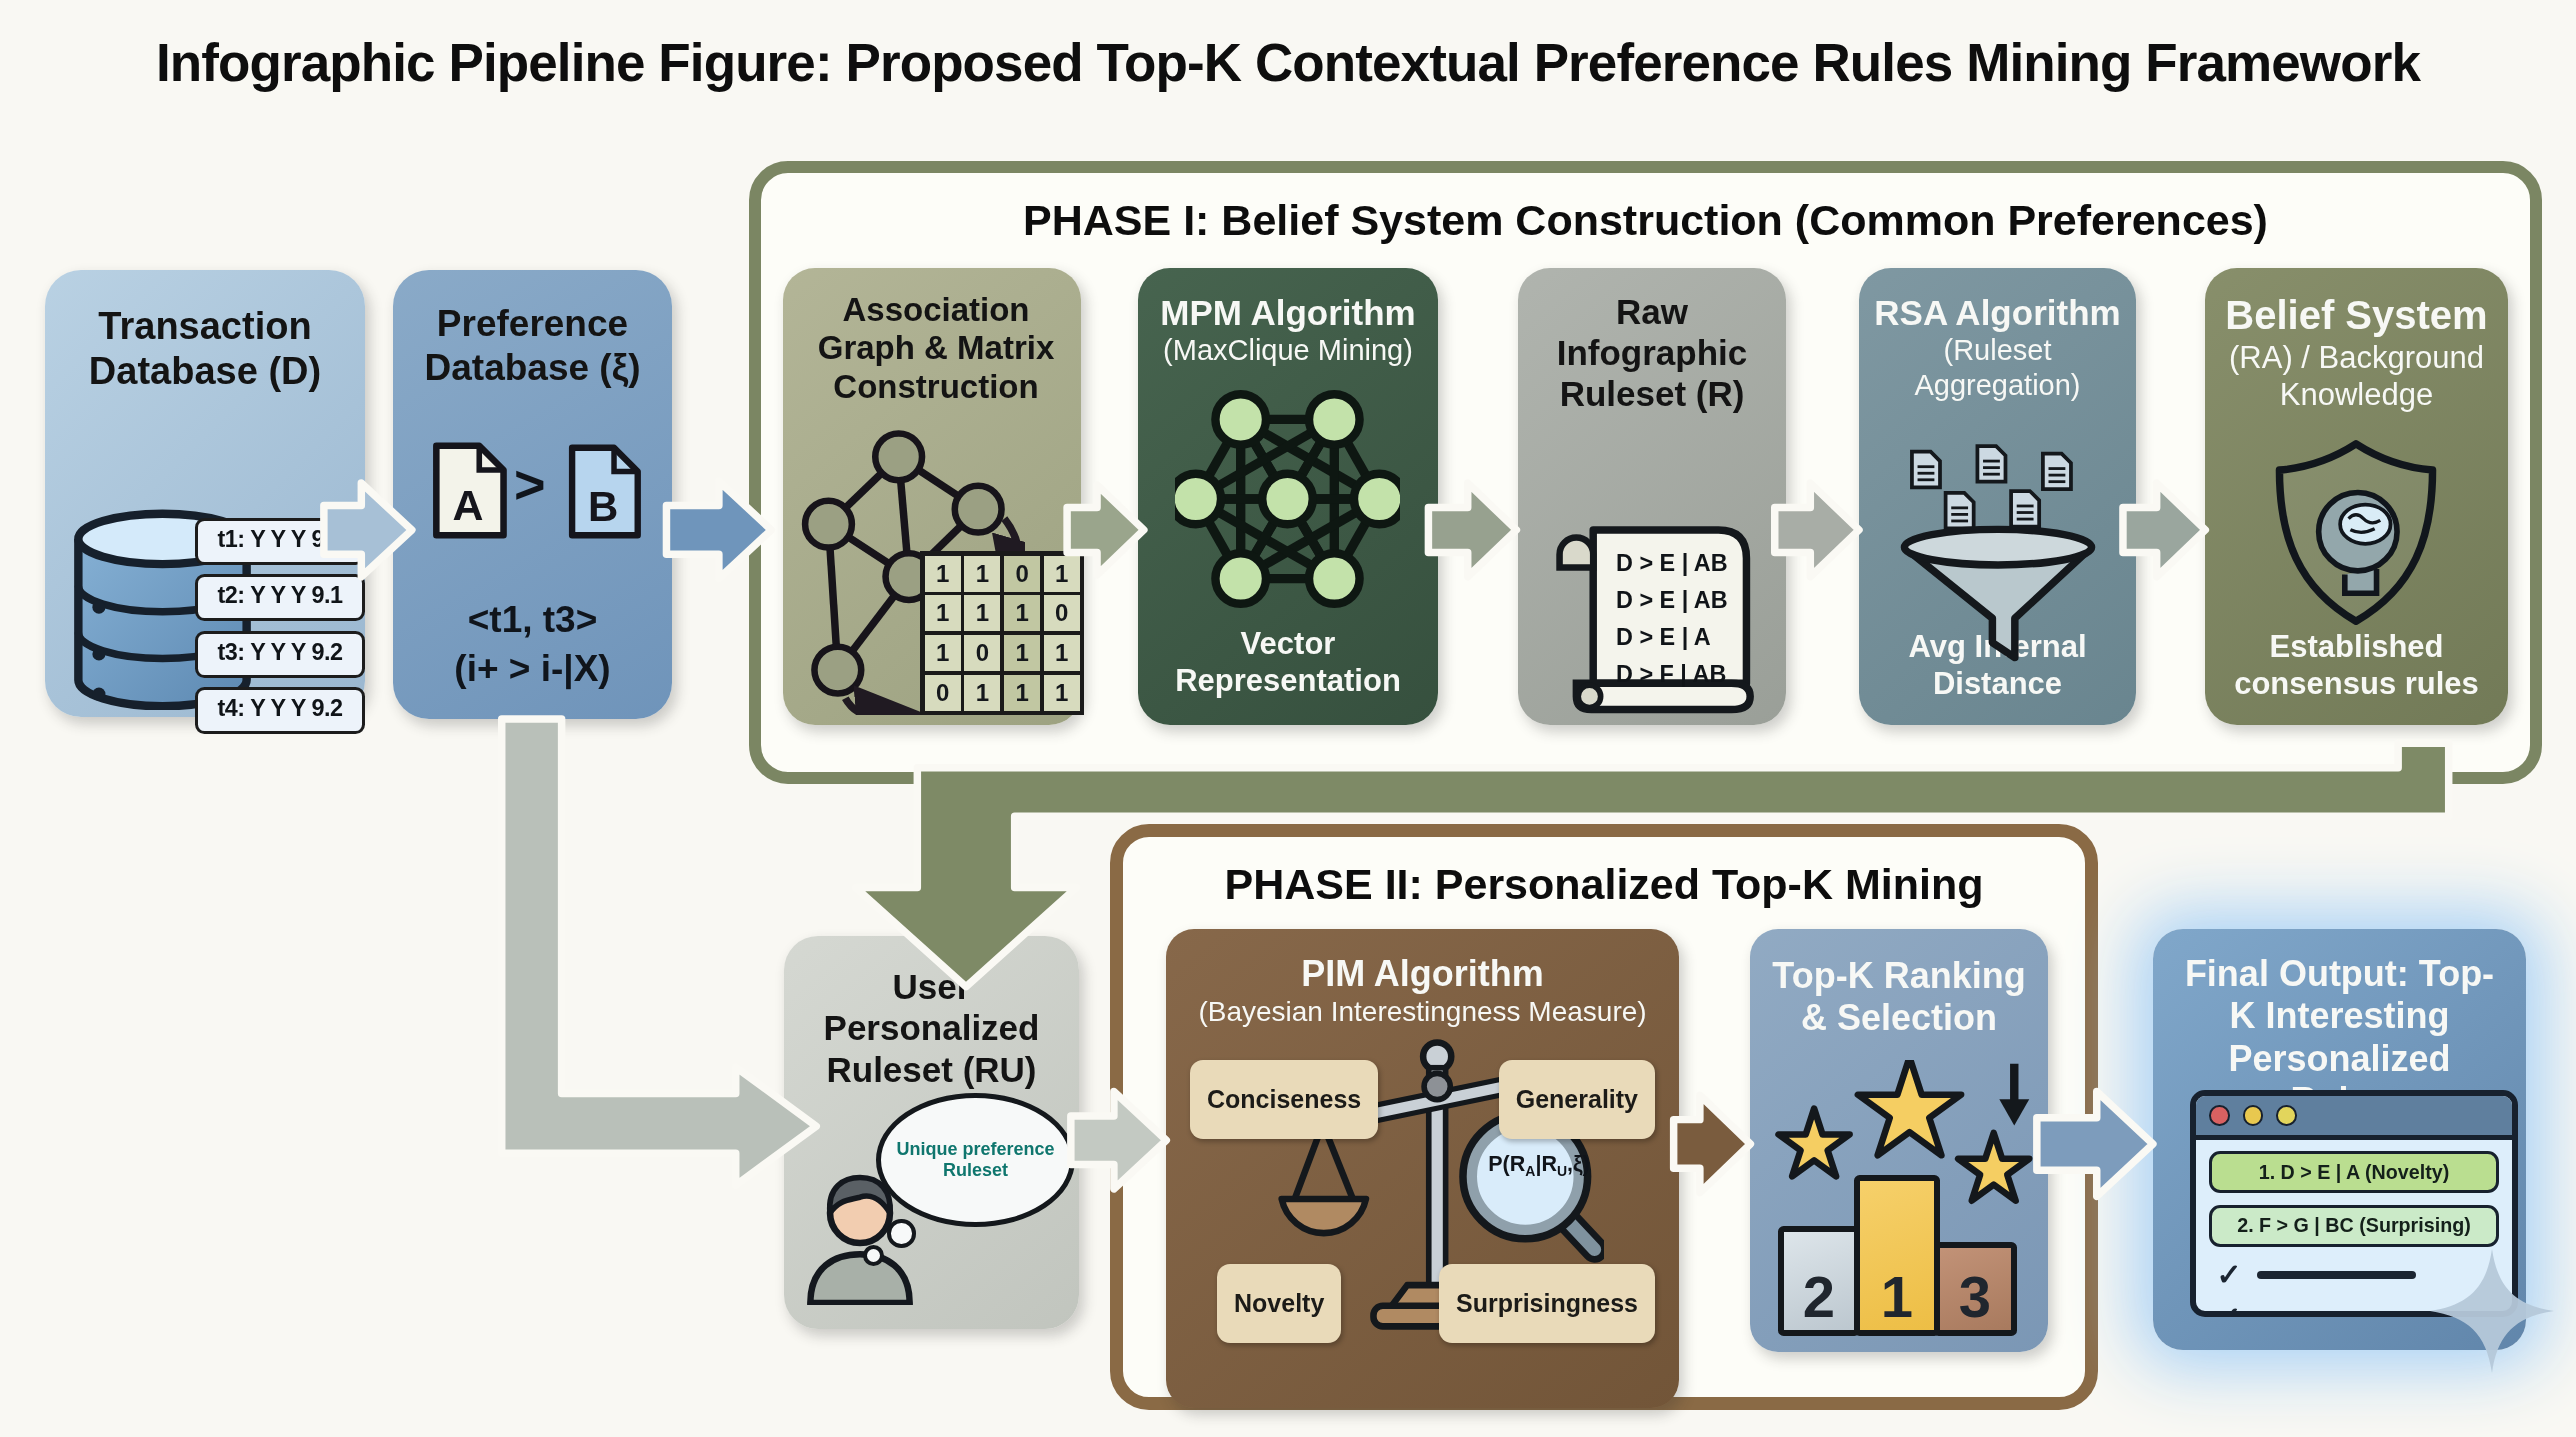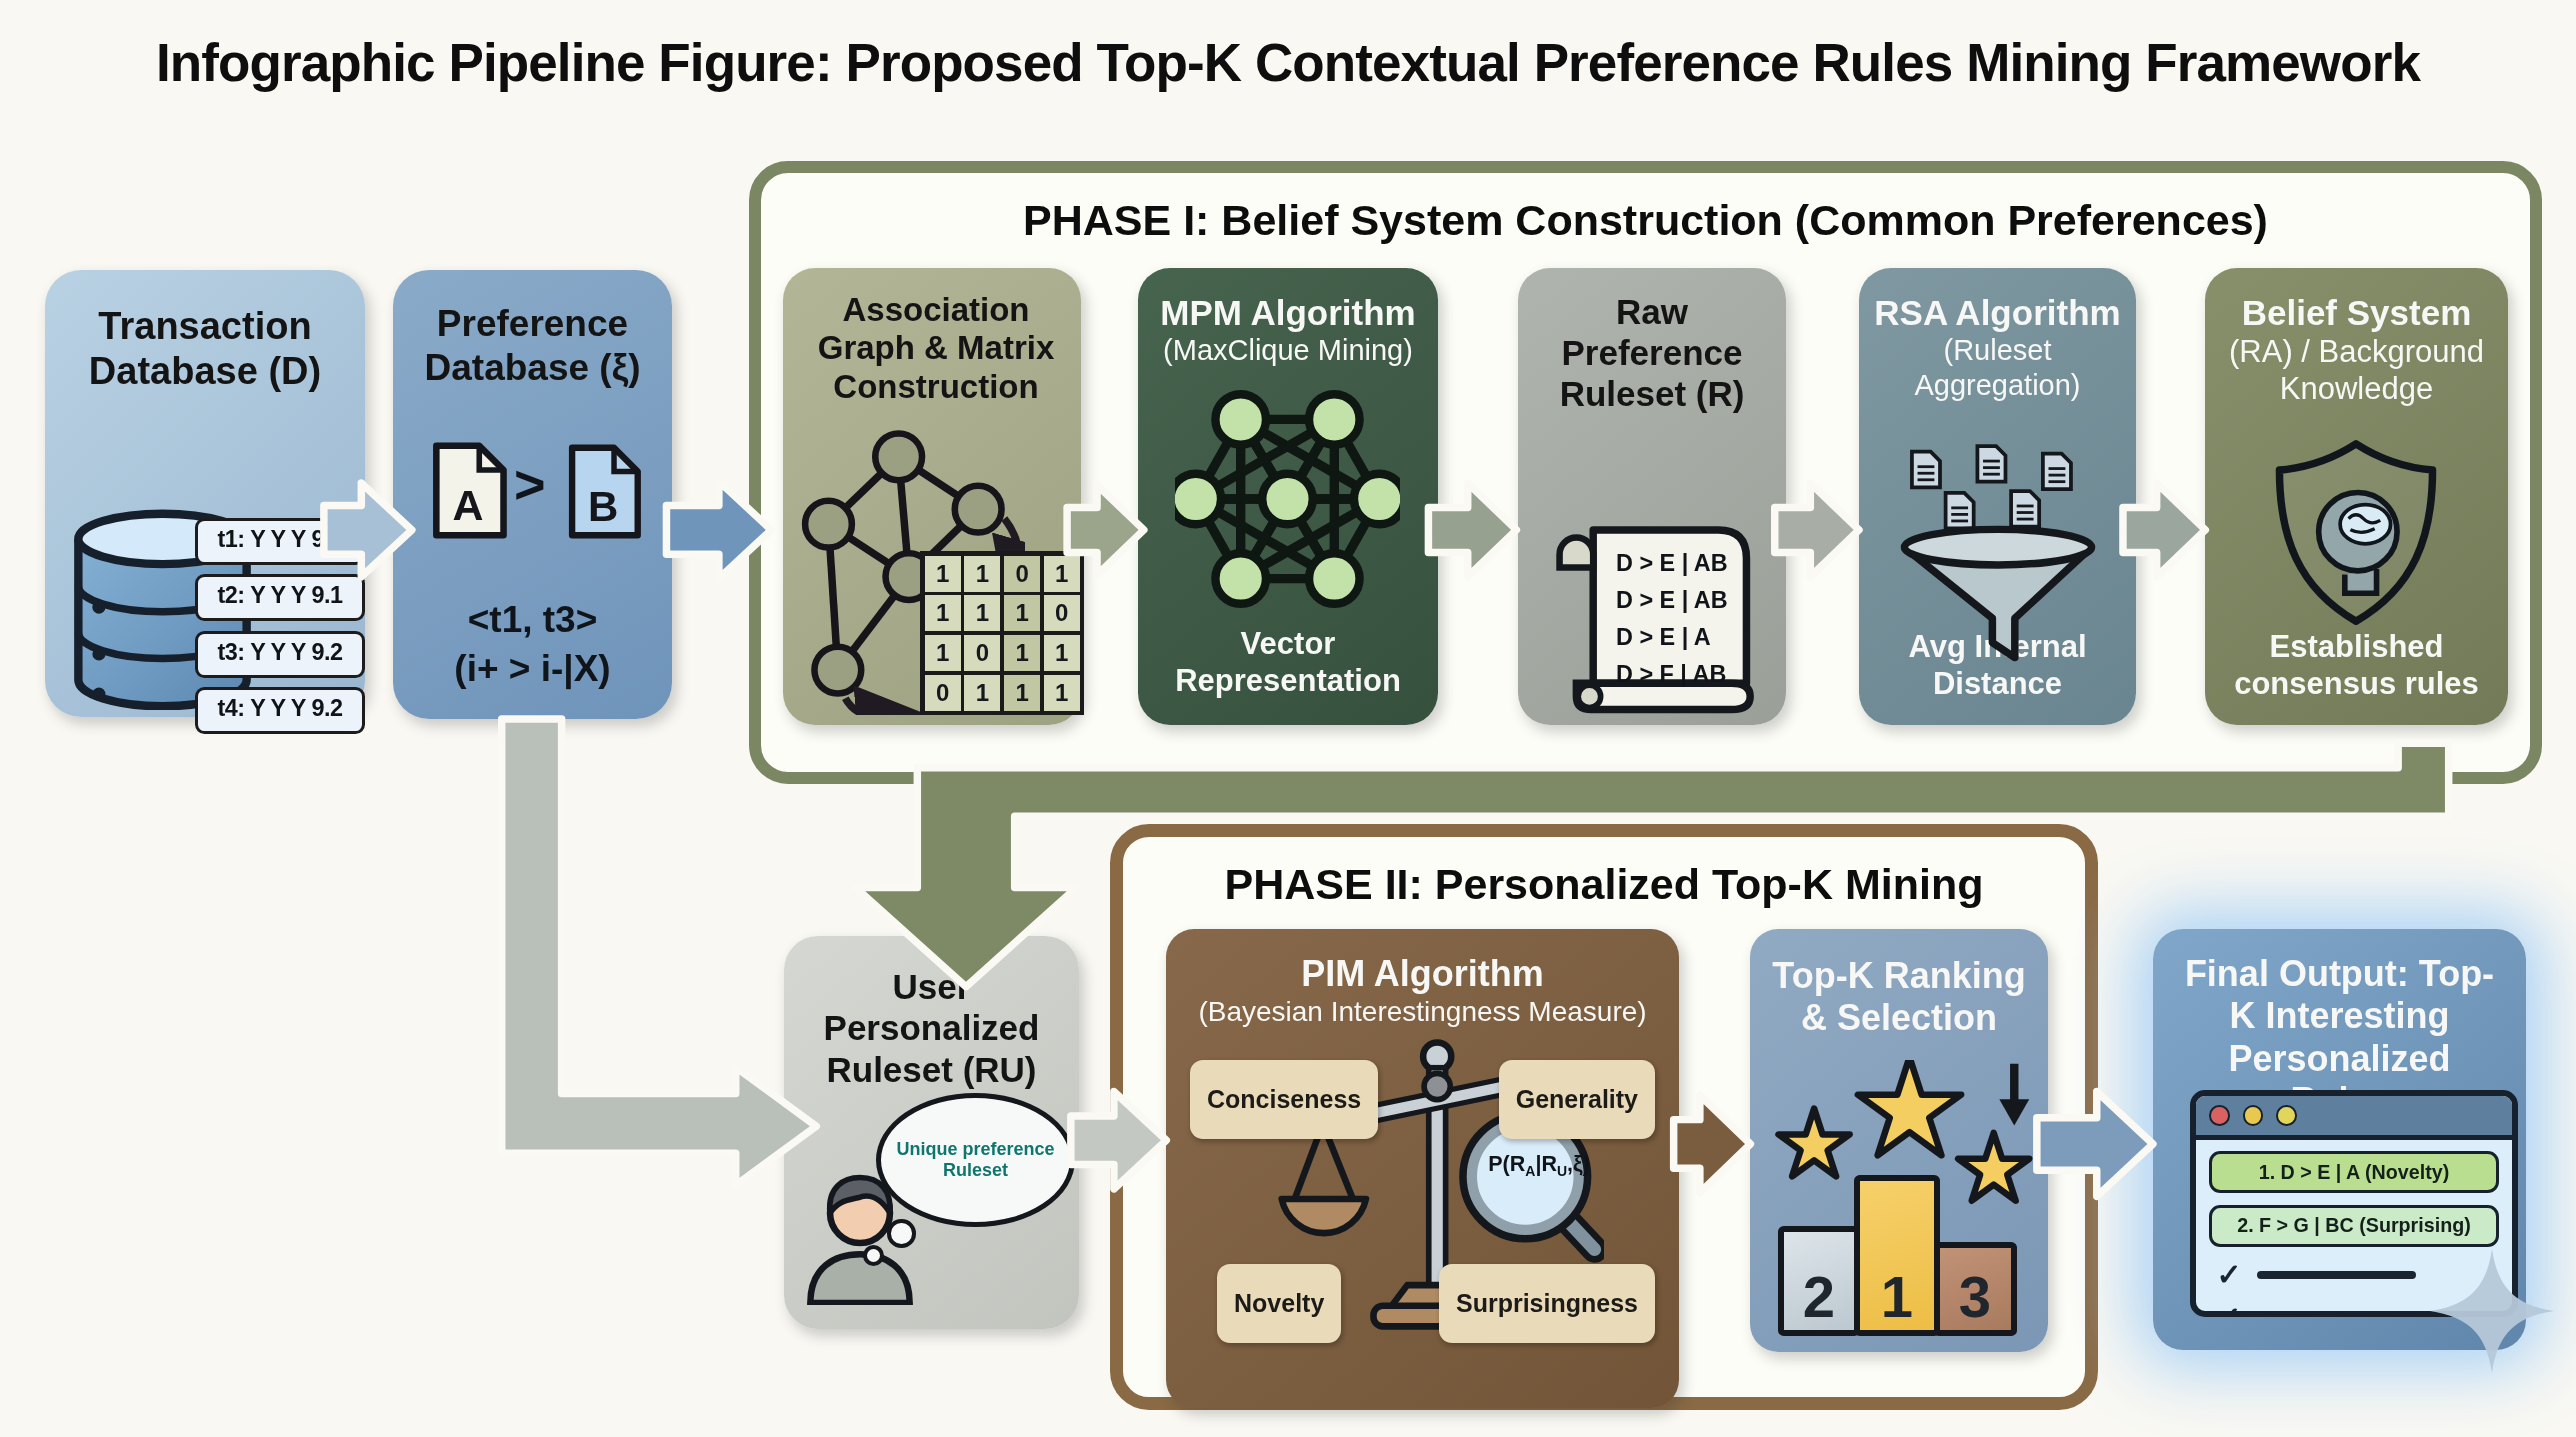--- a/index.html
+++ b/index.html
@@ -212,21 +212,21 @@
           <circle cx="170" cy="210" r="27"></circle>
         <circle cx="70" cy="210" r="27"></circle>
           <circle cx="22" cy="125" r="27"></circle>
         <circle cx="120" cy="125" r="27"></circle>
       </g>
     </svg>
     <div class="caption light" style="bottom:26px;font-weight:700;">Vector Representation</div>
   </div>
 
   <div class="box raw-box">
-    <div class="box-title small-title" style="font-size:35px;padding-left:28px;padding-right:28px;">Raw Preference Ruleset (R)</div>
+    <div class="box-title small-title" style="font-size:35px;padding-left:28px;padding-right:28px;">Raw Infographic Ruleset (R)</div>
     <svg class="icon-svg" style="left:20.6px;top:249px;" width="228" height="200" viewBox="0 0 244 214">
       <path d="M58 14 H192 Q222 14 222 44 V178 H58 Z" fill="#f4f4ec" stroke="#14181c" stroke-width="8" stroke-linejoin="round"></path>
       <path d="M22 40 A 18 18 0 0 1 58 40 V54 H22 Z" fill="#d9d9cb" stroke="#14181c" stroke-width="7"></path>
       <path d="M40 178 H206 Q226 178 226 192 Q226 206 206 206 H56 Q40 206 40 192 Z" fill="#f4f4ec" stroke="#14181c" stroke-width="8"></path>
       <circle cx="54" cy="192" r="12" fill="#d9d9cb" stroke="#14181c" stroke-width="6"></circle>
     </svg>
     <div class="rules-list">
         <div class="rule-line">D &gt; E | AB</div>
         <div class="rule-line">D &gt; E | AB</div>
         <div class="rule-line">D &gt; E | A</div>
@@ -270,21 +270,21 @@
             <line x1="8" y1="32" x2="26" y2="32" stroke="#14181c" stroke-width="3"></line>
         </g>
       </g>
       <path d="M26 112 L222 112 L142 186 L142 228 L118 212 L118 186 Z" fill="#b9c8cd" stroke="#14181c" stroke-width="8" stroke-linejoin="round"></path>
       <ellipse cx="124" cy="110" rx="100" ry="19" fill="#cdd8dc" stroke="#14181c" stroke-width="8"></ellipse>
     </svg>
     <div class="caption light" style="bottom:22.5px;font-weight:700;padding:0 37px;">Avg Internal Distance</div>
   </div>
 
   <div class="box belief-box">
-    <div class="box-title mpm-title light" style="font-size:35px;">Belief System</div>
+    <div class="box-title mpm-title light" style="font-size:40px;">Belief System</div>
     <div class="box-sub light" style="font-size:31px;padding:0 15px;">(RA) / Background Knowledge</div>
     <svg class="icon-svg" style="left:67px;top:170px;" width="168" height="191" viewBox="0 0 180 204">
       <path d="M90 6 C 118 24 146 32 172 34 C 172 106 152 160 90 196 C 28 160 8 106 8 34 C 34 32 62 24 90 6 Z" fill="rgba(255,255,255,0.06)" stroke="#11161c" stroke-width="8" stroke-linejoin="round"></path>
       <path d="M78 146 V166 H112 V140" fill="#93a7ab" stroke="#11161c" stroke-width="6"></path>
       <circle cx="92" cy="100" r="42" fill="#93a7ab" stroke="#11161c" stroke-width="6"></circle>
       <ellipse cx="100" cy="92" rx="27" ry="21" fill="#d9ecf6" stroke="#11161c" stroke-width="4"></ellipse>
       <path d="M82 86 Q 90 78 98 86 T 116 88" fill="none" stroke="#11161c" stroke-width="3.5"></path>
       <path d="M84 98 Q 96 104 110 97" fill="none" stroke="#11161c" stroke-width="3.5"></path>
     </svg>
     <div class="caption light" style="bottom:22.5px;font-weight:700;padding:0 17px;">Established consensus rules</div>

